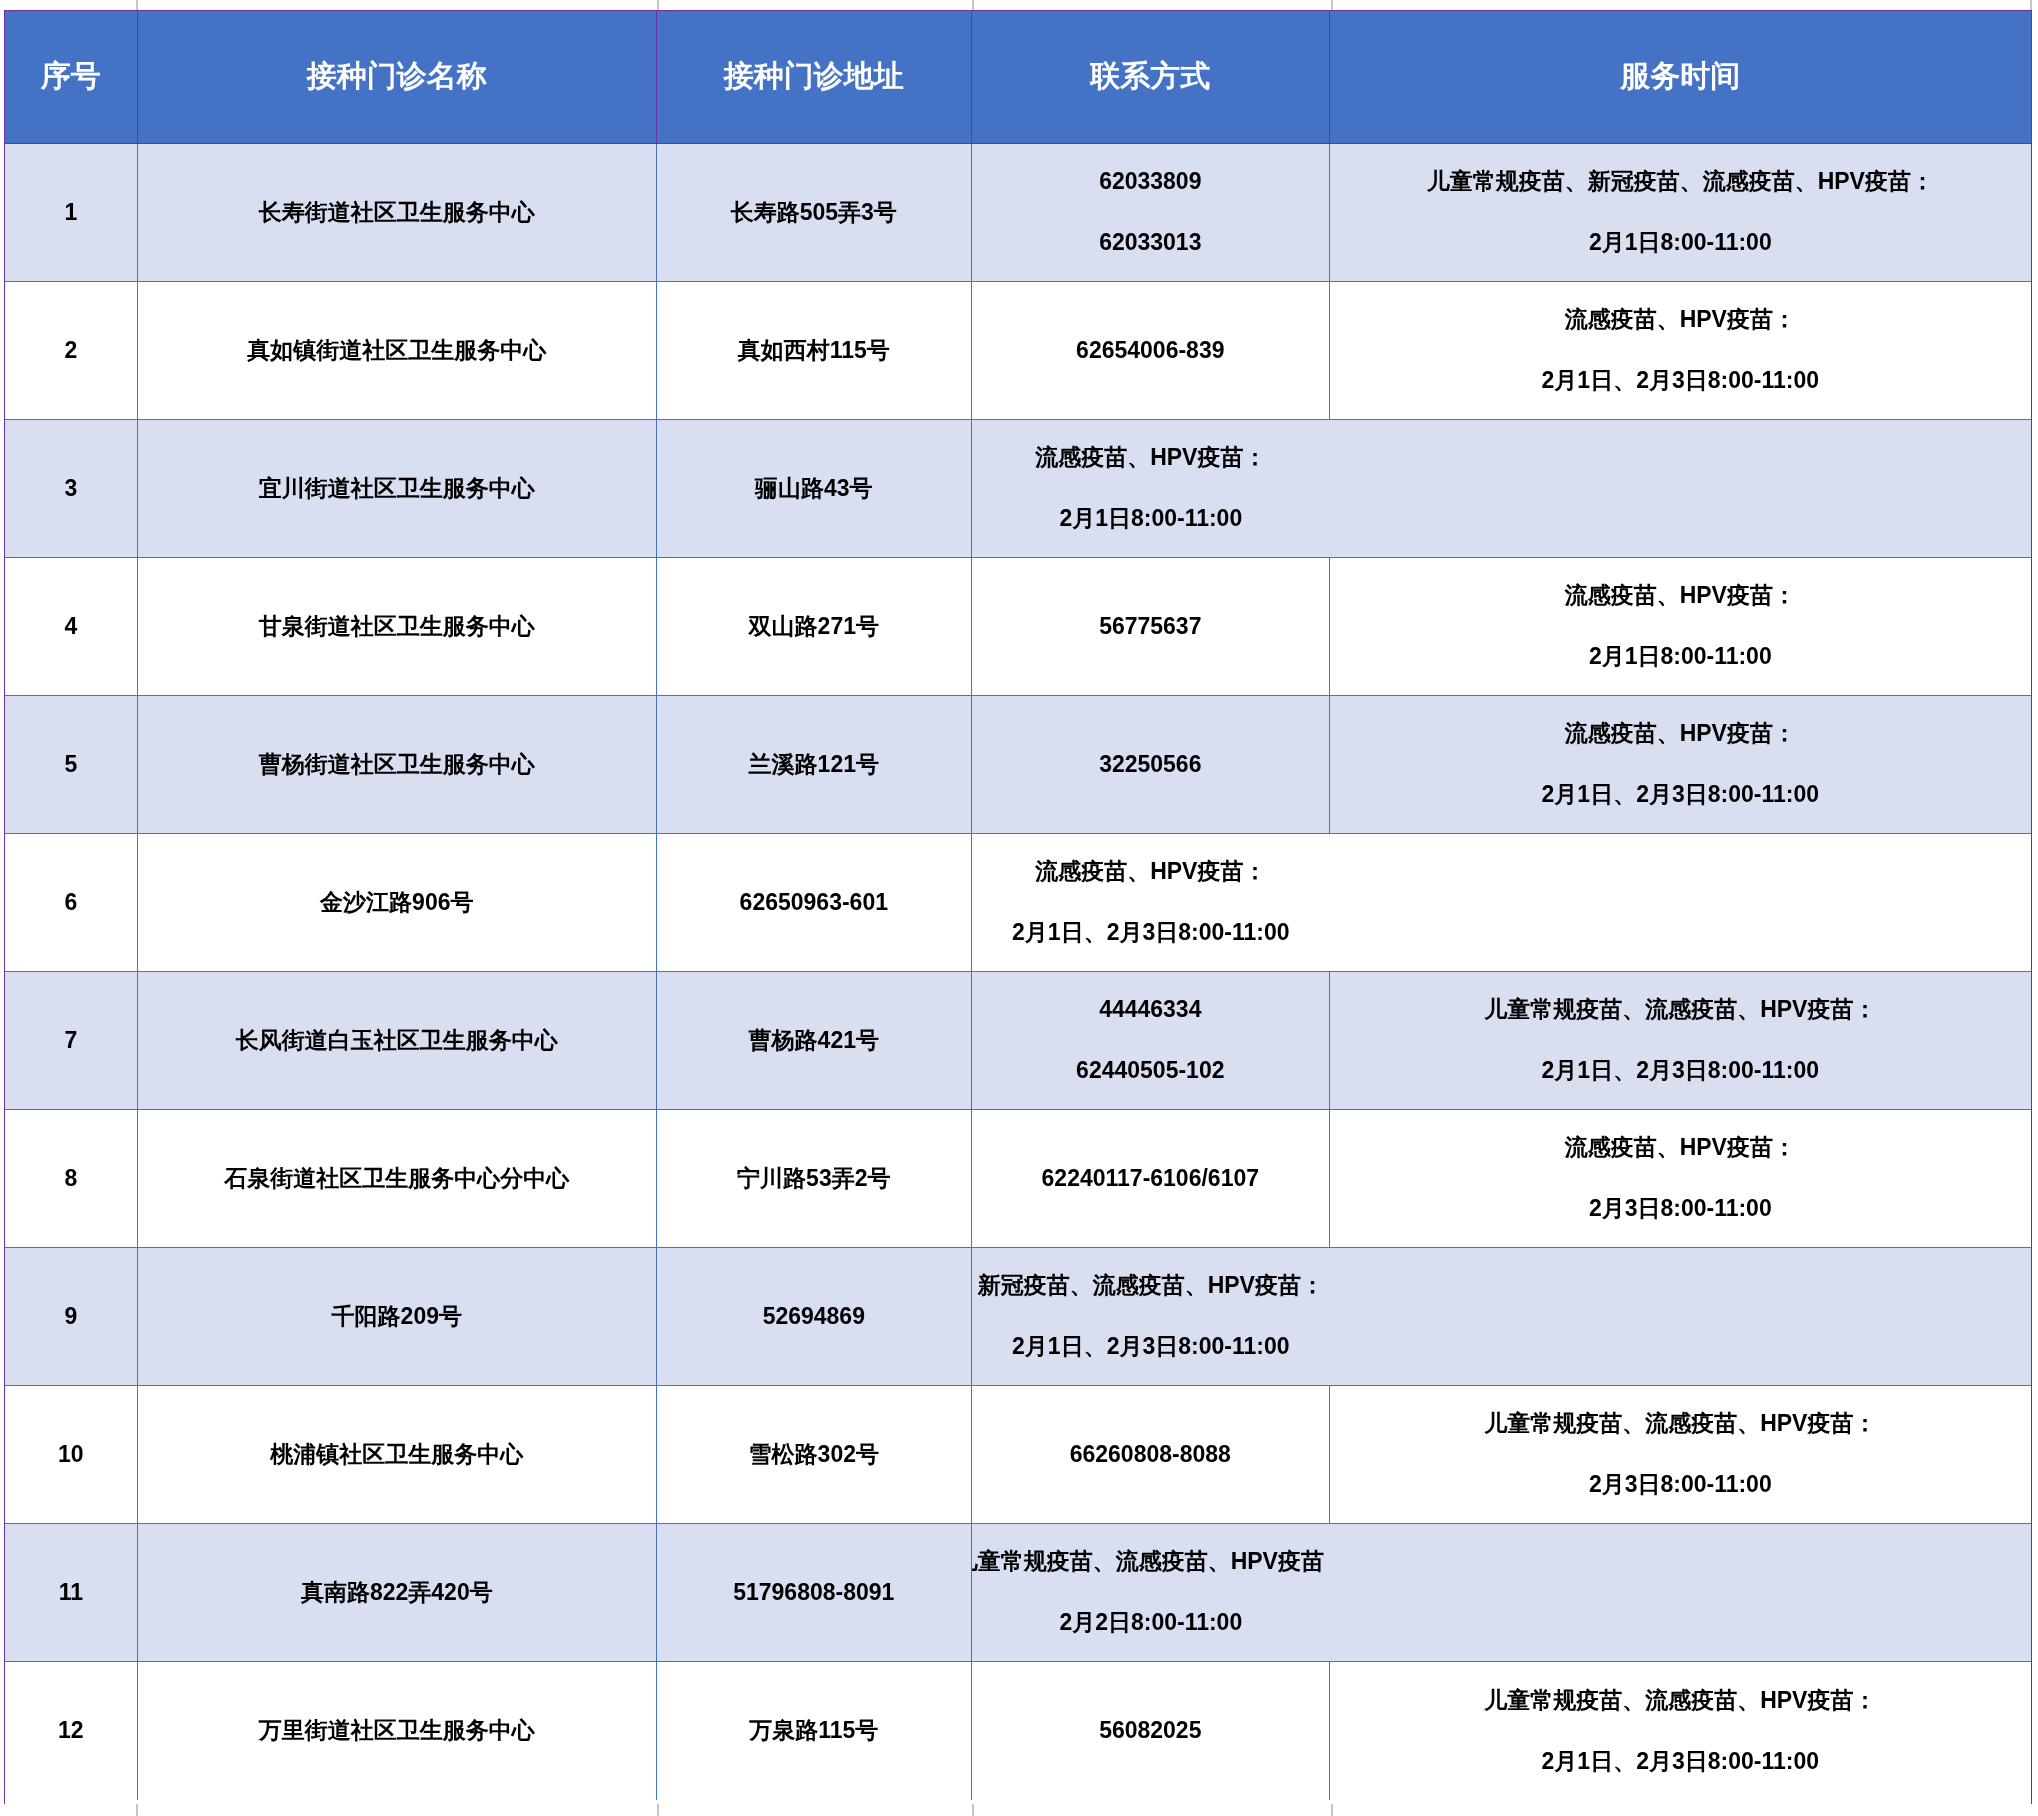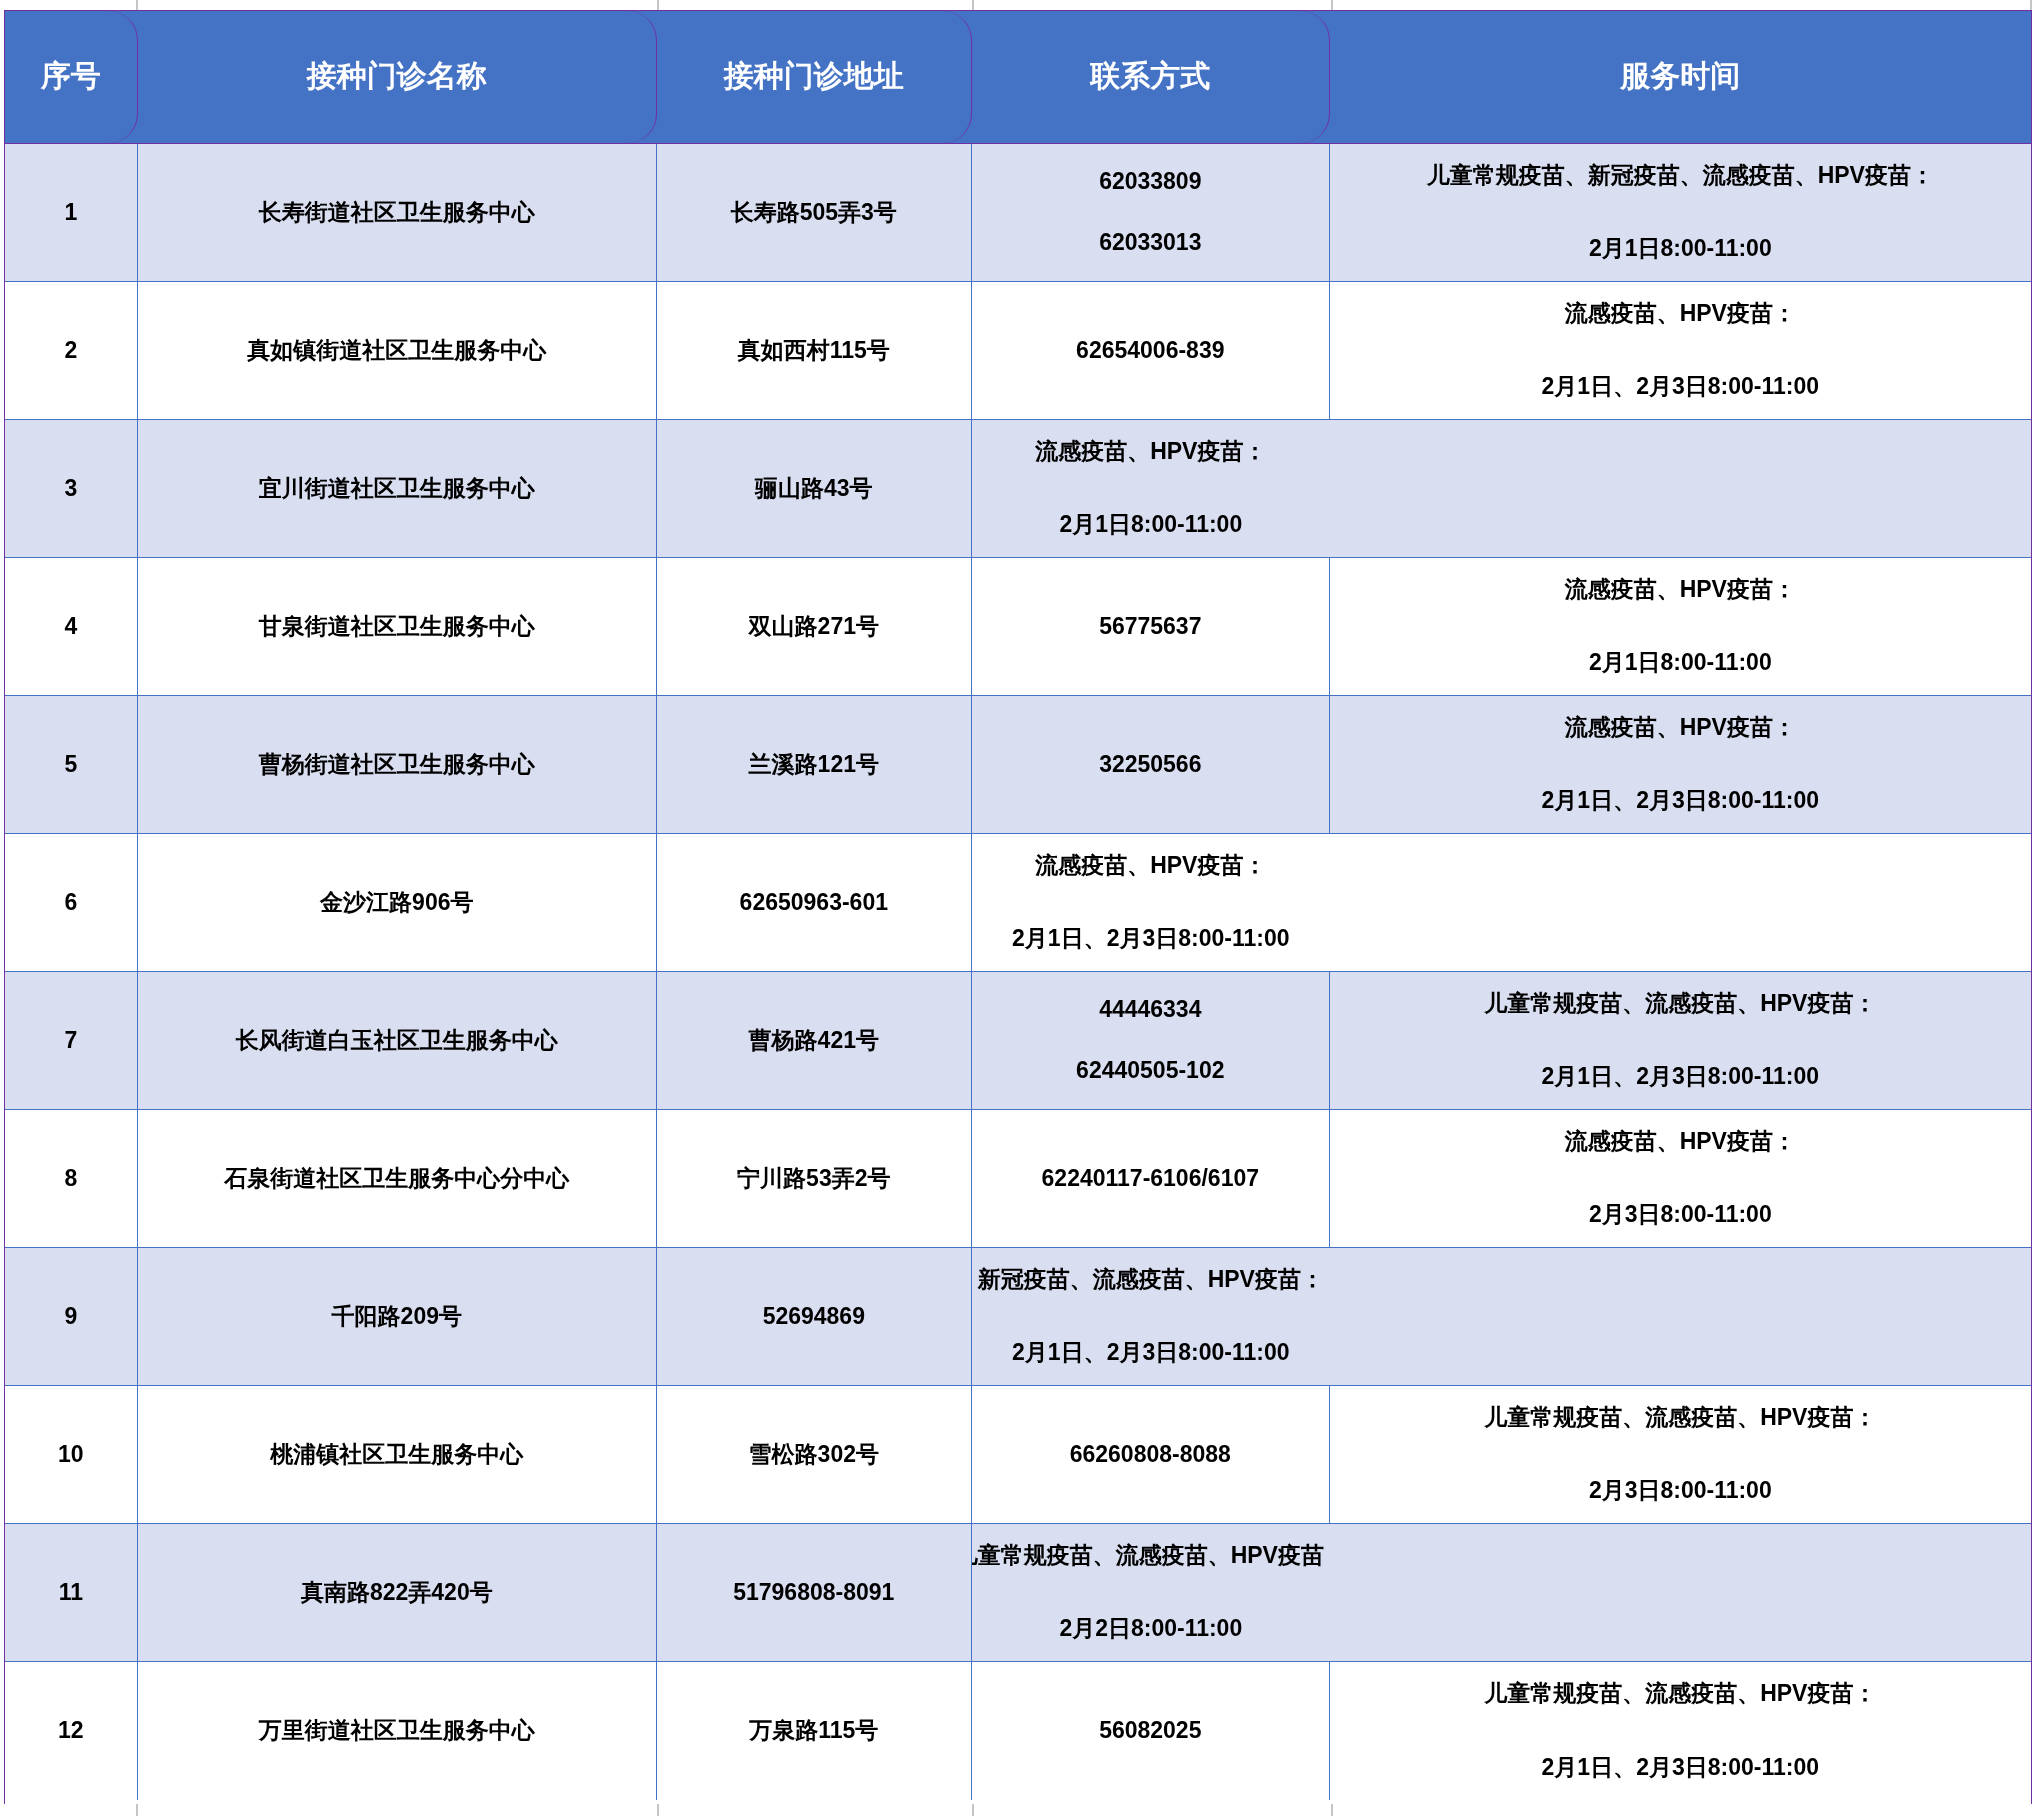--- a/index.html
+++ b/index.html
@@ -30,21 +30,20 @@
     grid-template-columns: 133px 519px 315px 358px 1fr;
     height: 133px;
     background: #4472C4;
     border-bottom: 1.9px solid #7030A0;
   }
   .thead .hcell {
     display: flex; align-items: center; justify-content: center;
     color: #ffffff; font-weight: bold; font-size: 30px;
     border-right: 1.9px solid #7030A0;
     text-align: left;
-    border-radius: 29px;
   }
   .thead .hcell:last-child { border-right: none; }
 
   .tbody { display: block; }
   .trow {
     display: grid;
     grid-template-columns: 133px 519px 315px 358px 1fr;
     height: 138px;
     border-bottom: 1.9px solid #4472C4;
   }
@@ -54,21 +53,21 @@
 
   .tcell {
     display: flex; flex-direction: column;
     align-items: center; justify-content: center;
     text-align: center;
     color: #000000; font-weight: bold; font-size: 23px;
     border-right: 1.9px solid #4472C4;
     padding: 1.9px 9.6px;
     overflow: hidden;
   }
-  .tcell:last-child { border-right: none; justify-content: space-between; }
+  .tcell:last-child { border-right: none; }
   .tcell .line { line-height: 61px; white-space: nowrap; }
   .c-no .line { line-height: 37px; }
 </style>
 </head>
 <body>
 
 <div class="page">
 
   <div class="strip top">
     <div class="stub" style="left:136px"></div>

